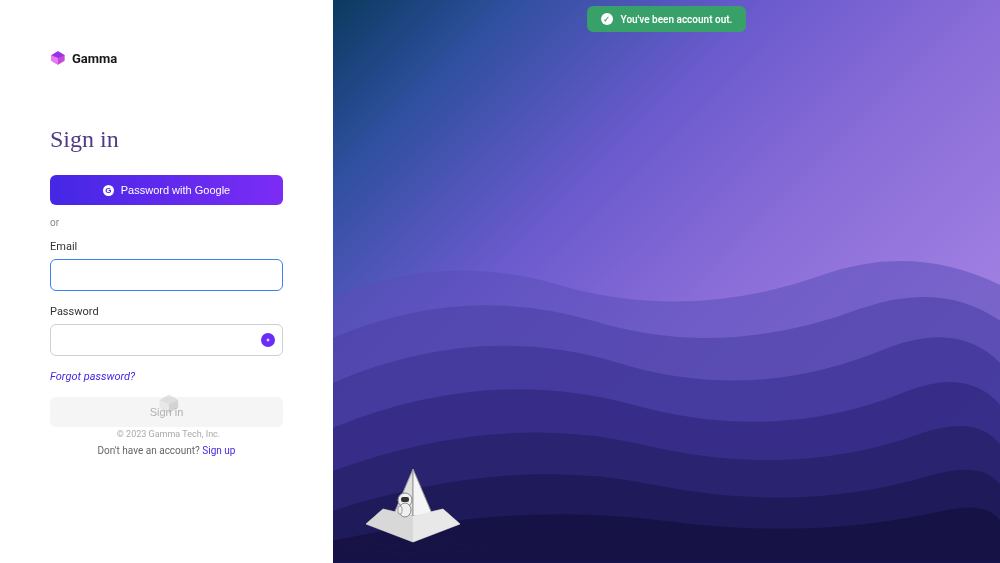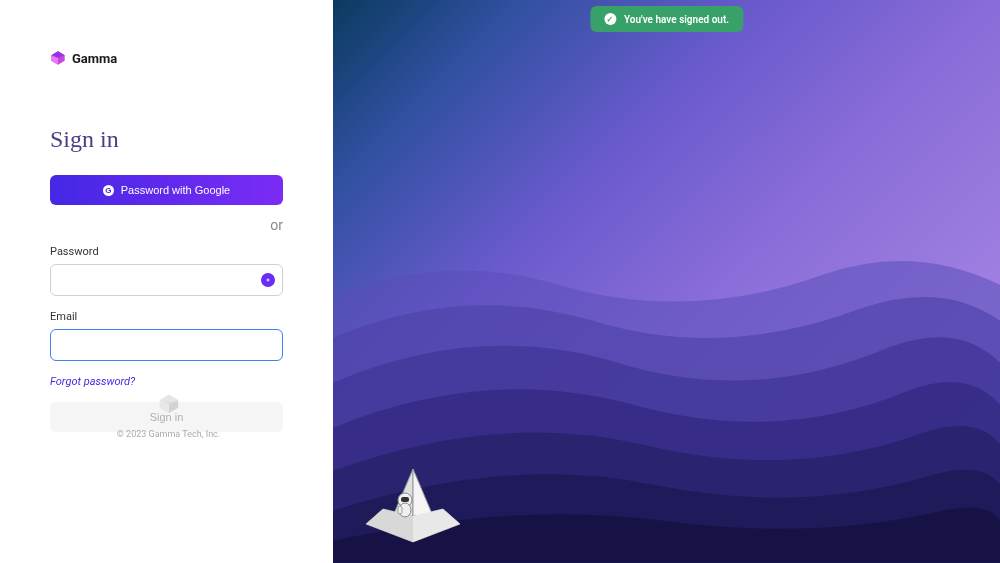--- a/index.html
+++ b/index.html
@@ -62,22 +62,22 @@
       background: #fff;
       border-radius: 50%;
       display: flex;
       align-items: center;
       justify-content: center;
       font-size: 8px;
       font-weight: bold;
       color: #4527e5;
     }
     .divider {
-      text-align: right;
-      font-size: 14px;
+      text-align: left;
+      font-size: 10px;
       color: #888;
       margin: 12px 0;
     }
     .field-label {
       font-size: 11px;
       color: #333;
       margin-bottom: 6px;
       display: block;
     }
     .field-input {
@@ -217,42 +217,45 @@
   </div>
 
   <h1 class="heading">Sign in</h1>
 
   <button class="google-btn">
     <span class="google-icon">G</span>
     <span>Password with Google</span>
   </button>
 
   <div class="divider">or</div>
+
+  <div class="field-group">
+    <label class="field-label">Email</label>
+    <input type="email" class="field-input focused" style="">
+  </div>
 
   <div class="field-group">
     <label class="field-label">Password</label>
     <div class="password-wrapper">
       <input type="password" class="field-input" style="">
       <div class="eye-icon">
         <svg width="8" height="8" viewBox="0 0 24 24" fill="none" stroke="#fff" stroke-width="3">
           <circle cx="12" cy="12" r="3"></circle>
         </svg>
       </div>
     </div>
   </div>
 
-  <div class="field-group">
-    <label class="field-label">Email</label>
-    <input type="email" class="field-input focused" style="">
-  </div>
-
   <a href="#" class="forgot-link">Forgot password?</a>
 
   <button class="signin-btn">Sign in</button>
 
+  <div class="signup-row">
+    <span>Don't have an account? </span><a href="#" class="signup-link">Sign up</a>
+  </div>
 
   <div class="footer">
     <svg class="footer-logo" viewBox="0 0 24 24">
       <path fill="#888" d="M12 2 L22 8 L22 16 L12 22 L2 16 L2 8 Z"></path>
       <path fill="#aaa" d="M12 2 L22 8 L12 12 L2 8 Z"></path>
       <path fill="#ccc" d="M2 8 L12 12 L12 22 L2 16 Z"></path>
     </svg>
     <div class="footer-text">© 2023 Gamma Tech, Inc.</div>
   </div>
 </div>
@@ -279,15 +282,15 @@
       <path fill="#e8e8e8" d="M75,78 L122,60 L105,45 L75,52 Z"></path>
       <circle cx="67" cy="36" r="7" fill="#f0f0f0" stroke="#888" stroke-width="1"></circle>
       <rect x="63" y="33" width="8" height="5" rx="2" fill="#333"></rect>
       <ellipse cx="67" cy="46" rx="6" ry="7" fill="#f0f0f0" stroke="#888" stroke-width="1"></ellipse>
       <rect x="60" y="42" width="4" height="8" rx="2" fill="#f0f0f0" stroke="#888" stroke-width="0.8"></rect>
     </svg>
   </div>
 
   <div class="toast">
     <div class="toast-check">✓</div>
-    <span>You've have signed out.</span>
+    <span>You've been account out.</span>
   </div>
 </div>
 
 </body></html>

